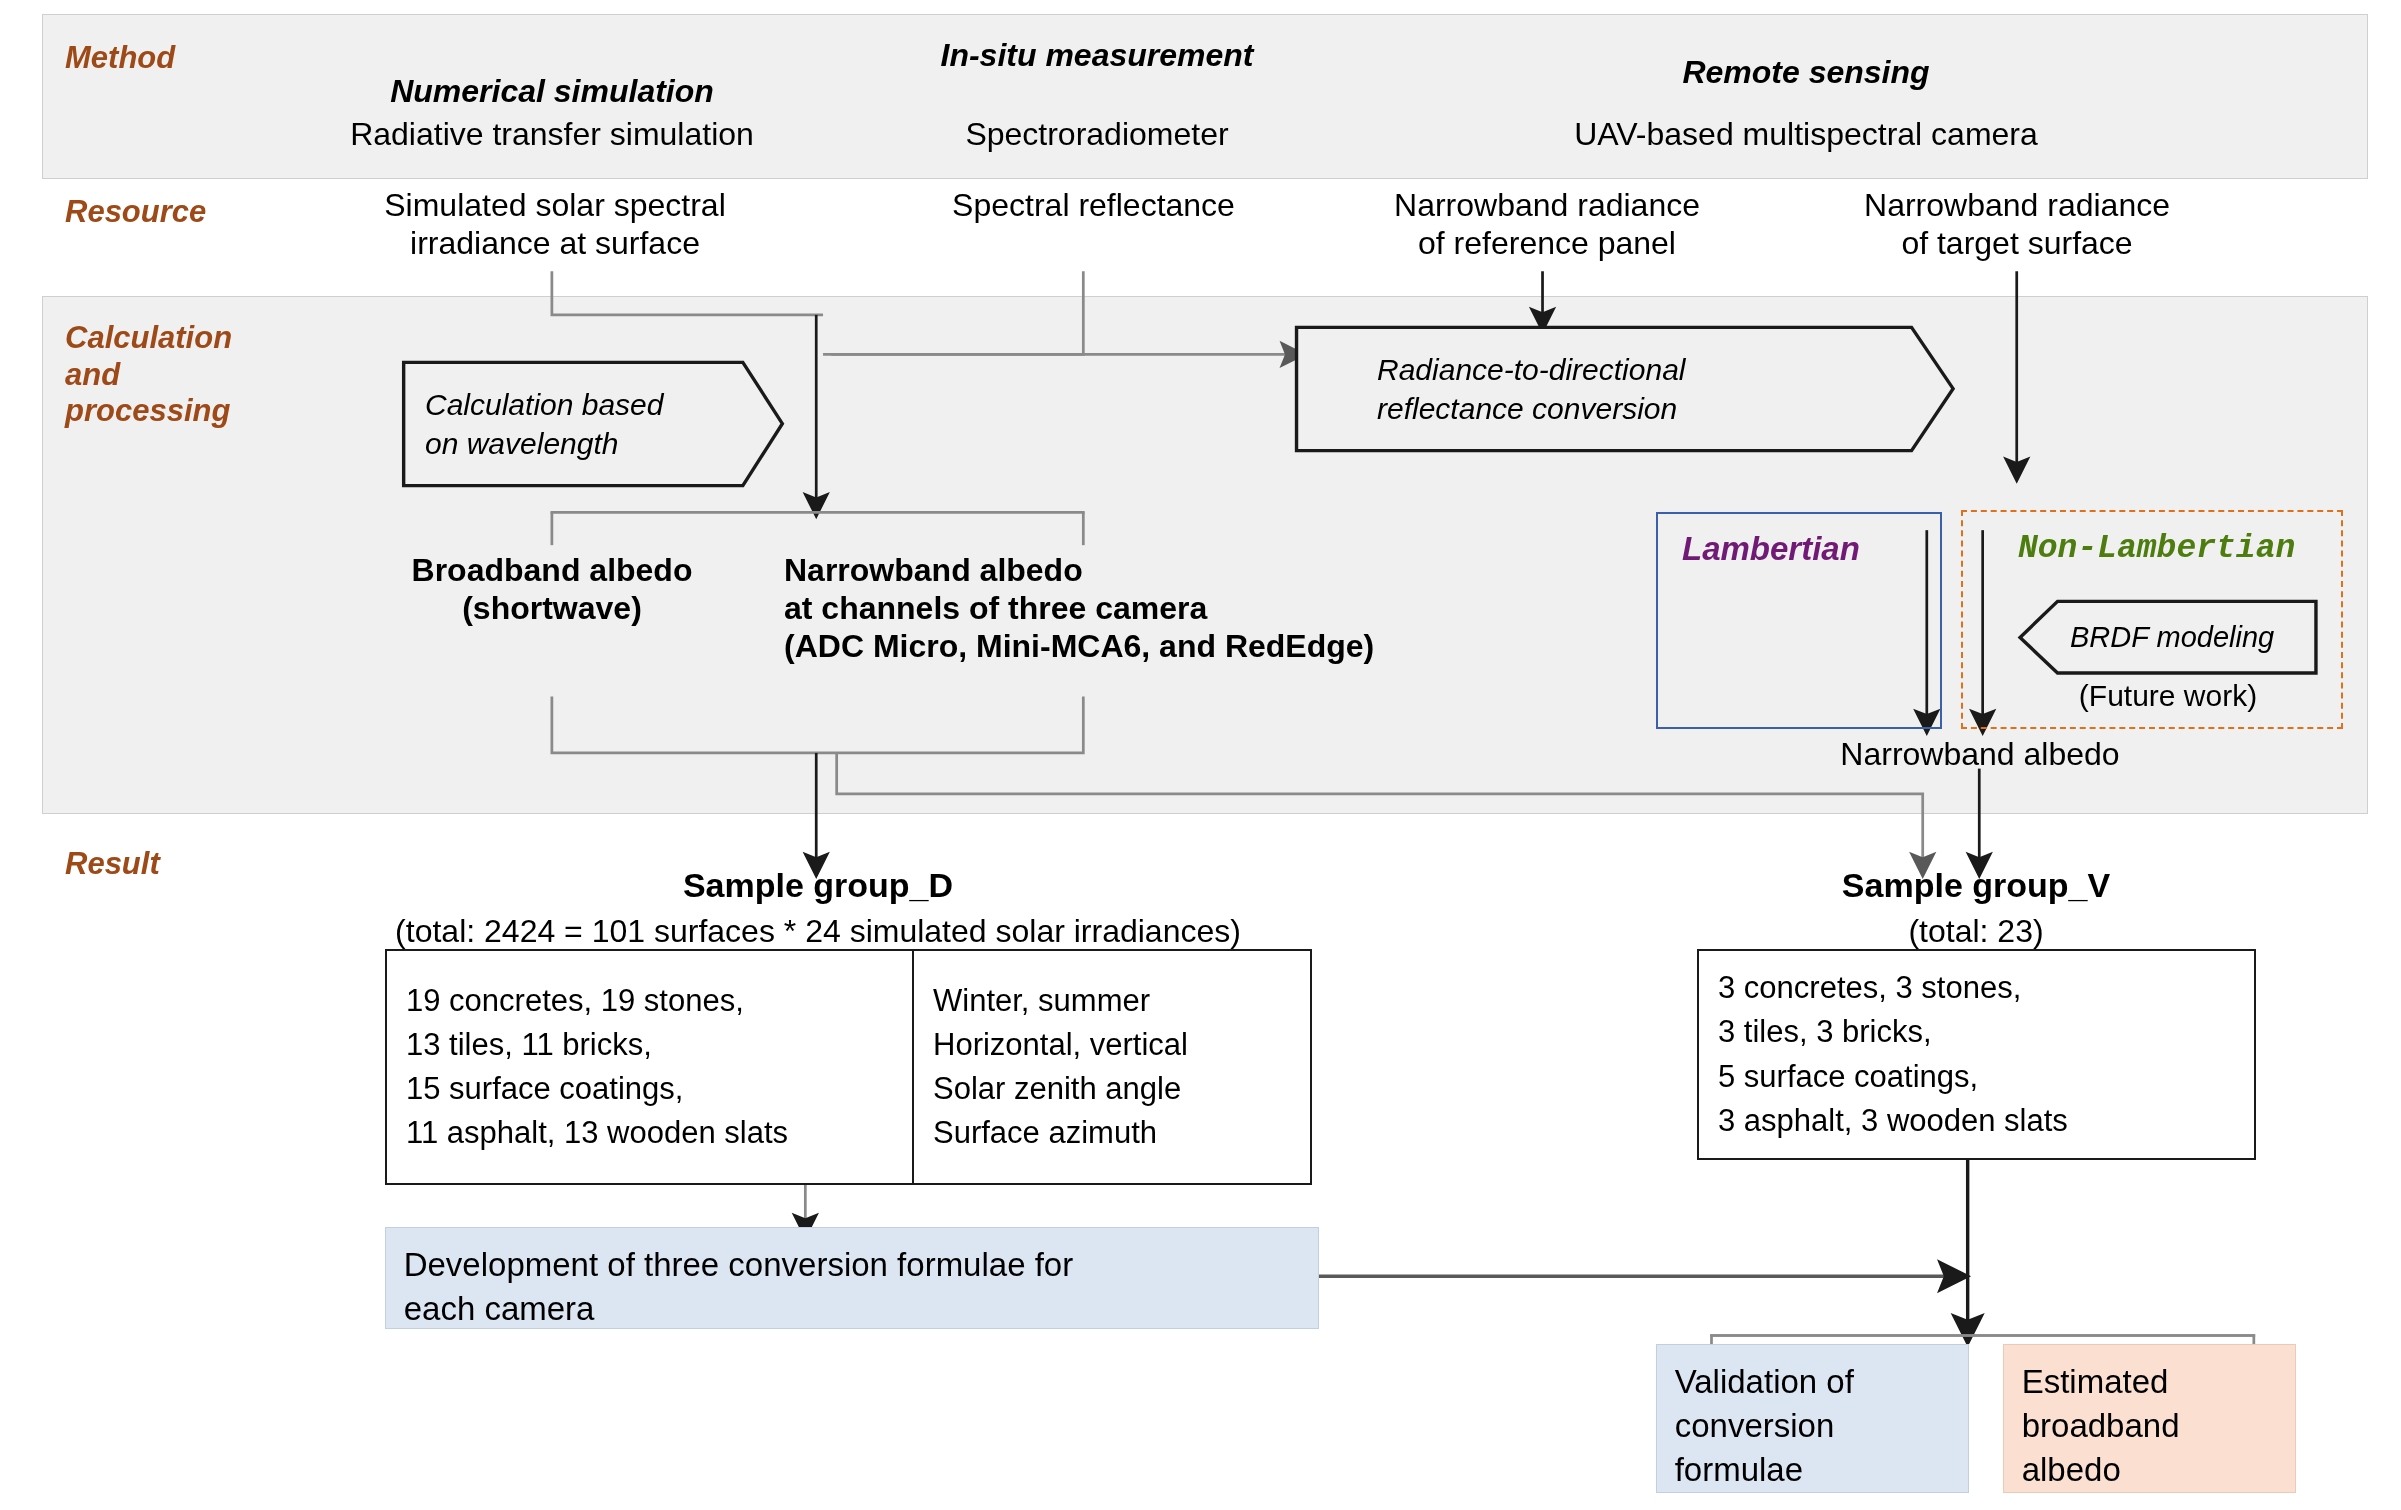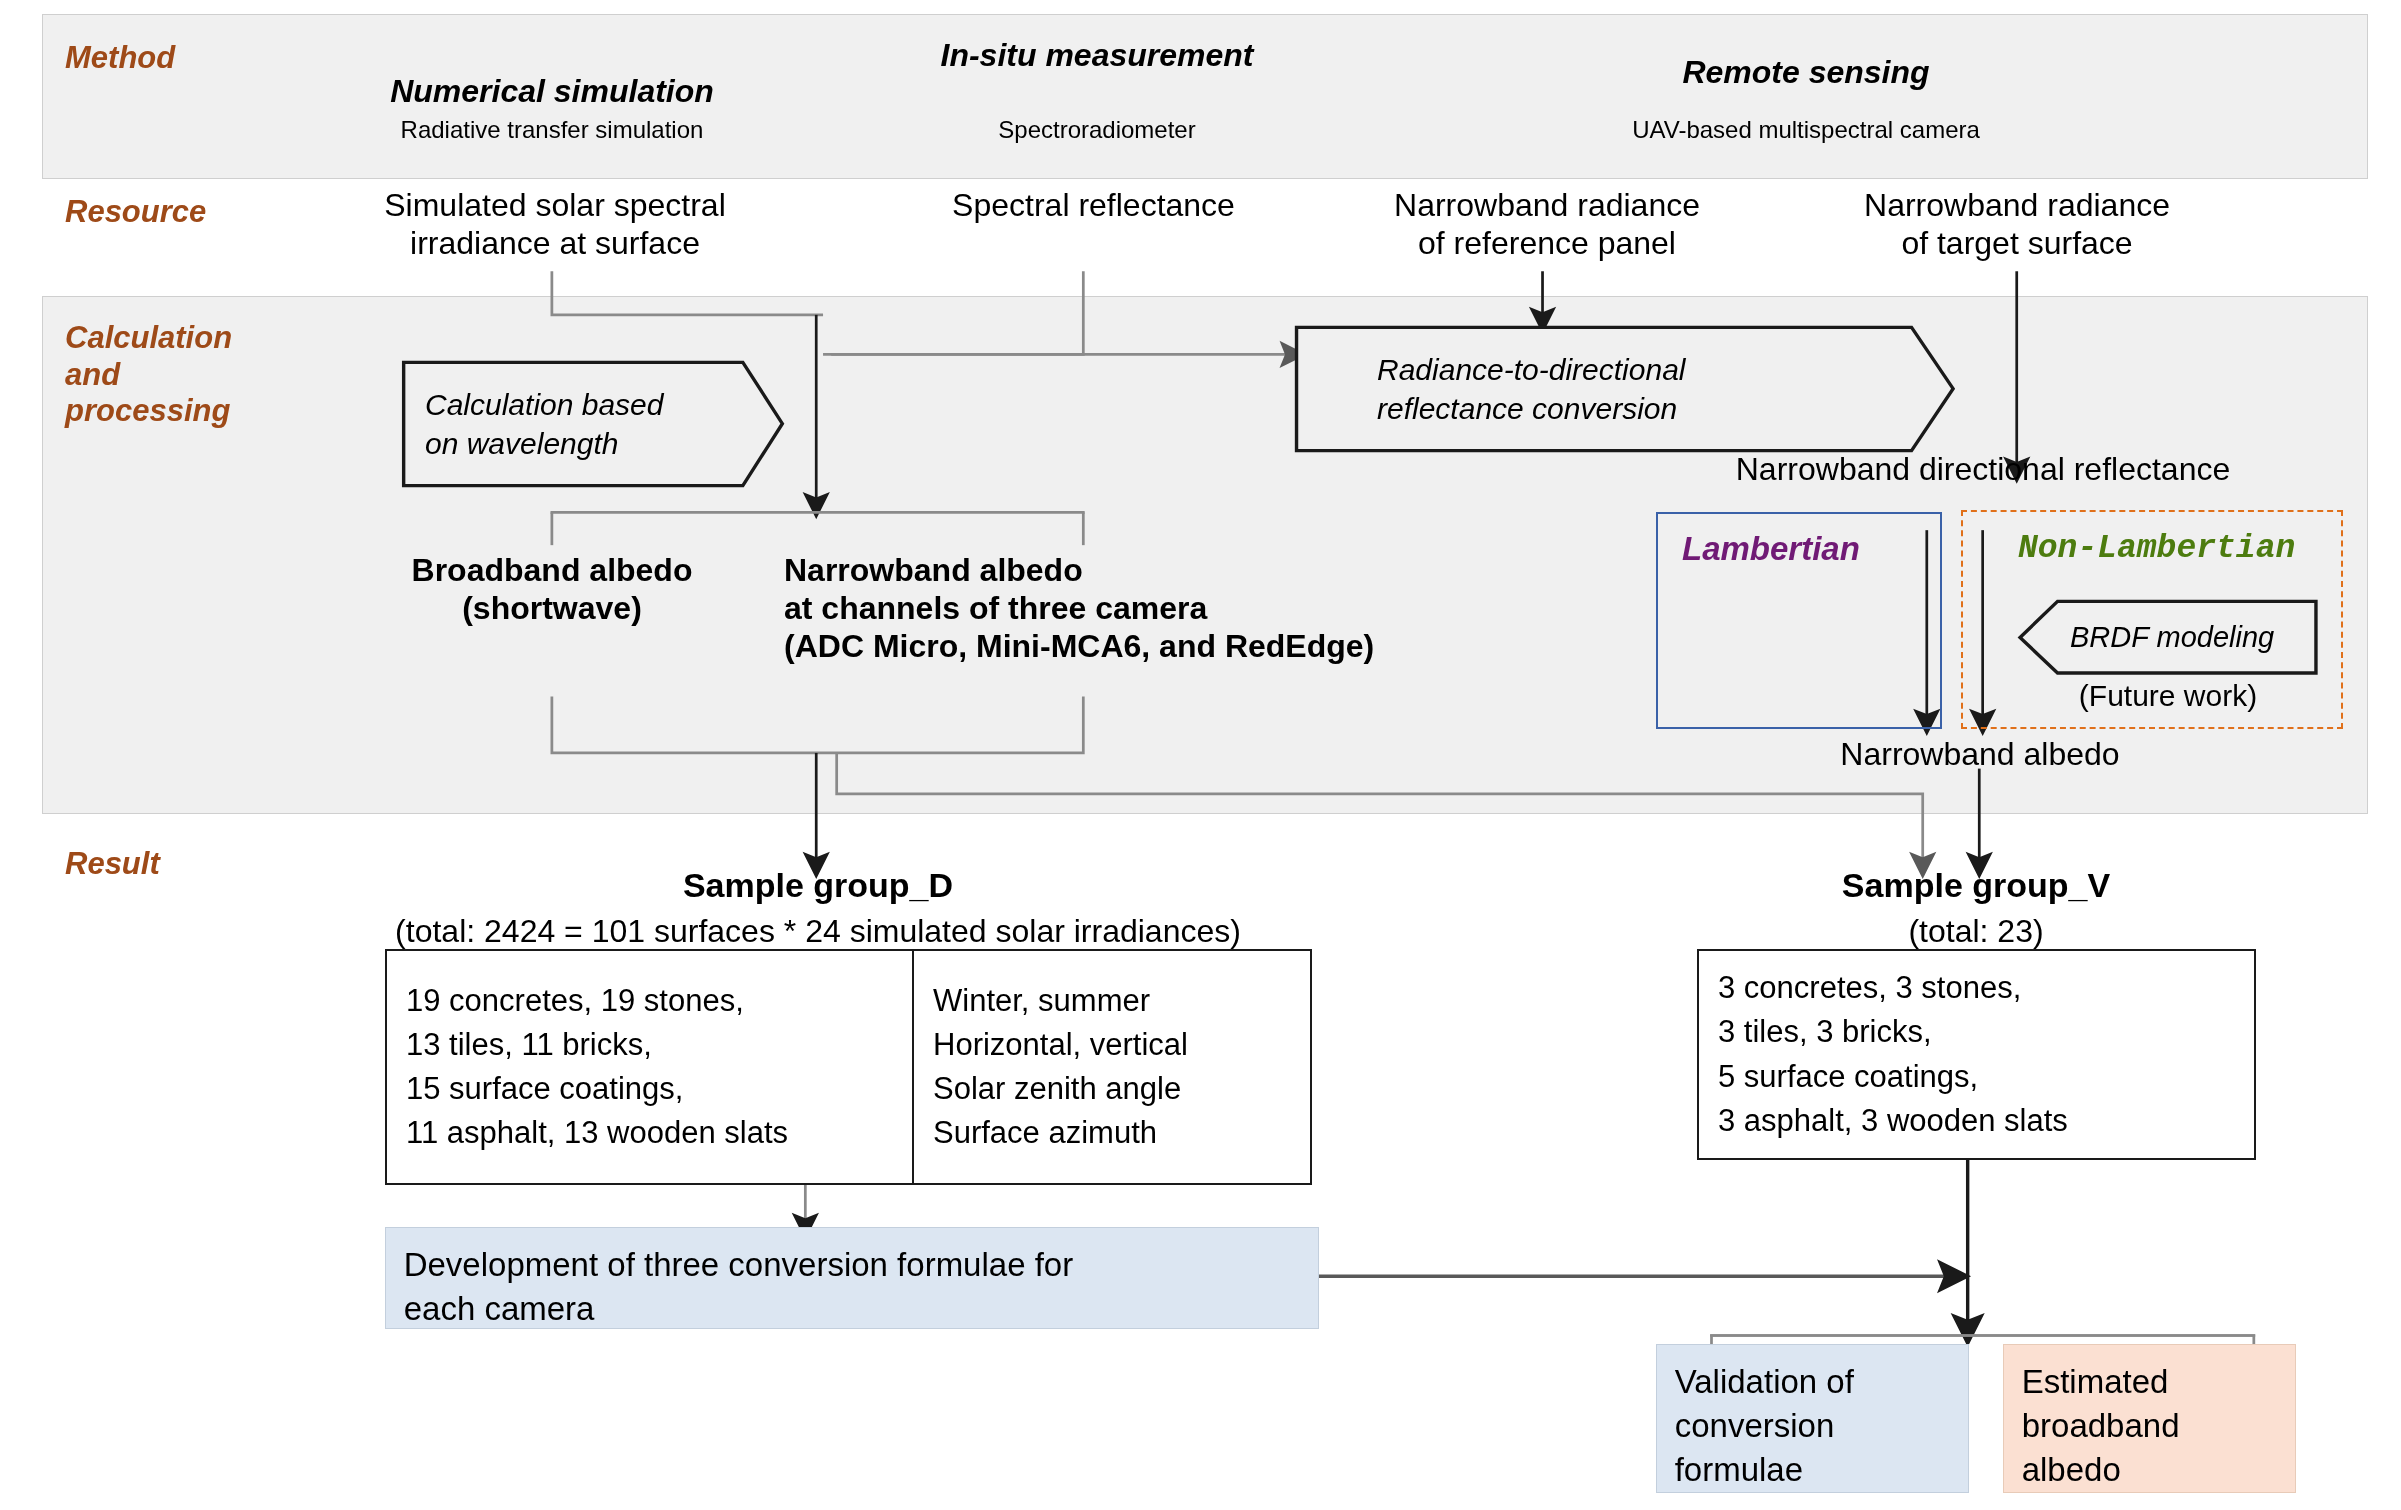--- a/index.html
+++ b/index.html
@@ -32,21 +32,21 @@
     white-space:pre-line;
   }
   
   .txt{
     position:absolute;
     text-align:center;
     line-height:1.18;
     white-space:pre-line;
   }
   .hdr{font-style:italic;font-weight:bold;font-size:32px;}
-  .sub{font-size:24px;}
+  .sub{font-size:32px;}
   .res{font-size:32px;}
   .big{font-size:34px;font-weight:bold;}
   .mid{font-size:32px;}
   .small{font-size:30px;}
   
   .chevwrap{position:absolute;}
   .chevwrap svg{position:absolute;left:0;top:0;overflow:visible;}
   .chevwrap .lbl{
     position:absolute;inset:0;
     display:flex;align-items:center;
@@ -199,21 +199,20 @@
   </div>
 
   <div class="chevwrap" style="left:1295px;top:326px;width:661px;height:126px;">
     <svg width="661" height="126" viewBox="0 0 970 185">
       <polygon points="2,2 905,2 966,92 905,183 2,183" fill="#f0f0f0" stroke="#1a1a1a" stroke-width="5"></polygon>
     </svg>
     <div class="lbl" style="padding-left:82px;">Radiance-to-directional
 reflectance conversion</div>
   </div>
 
-  <div class="txt mid" style="left:1622px;top:451px;width:722px;font-weight:normal;">Narrowband directional reflectance</div>
 
   <div class="frame frame-blue" style="left:1656px;top:512px;width:286px;height:217px;"></div>
   <div class="frame-title t-blue" style="left:1682px;top:530px;">Lambertian</div>
 
   <div class="frame frame-orange" style="left:1961px;top:510px;width:382px;height:219px;"></div>
   <div class="frame-title t-orange" style="left:2018px;top:530px;">Non-Lambertian</div>
 
   <div class="chevwrap" style="left:2018px;top:600px;width:300px;height:75px;">
     <svg width="300" height="75" viewBox="0 0 440 110">
       <polygon points="58,2 437,2 437,107 58,107 3,55" fill="#f0f0f0" stroke="#1a1a1a" stroke-width="5"></polygon>

